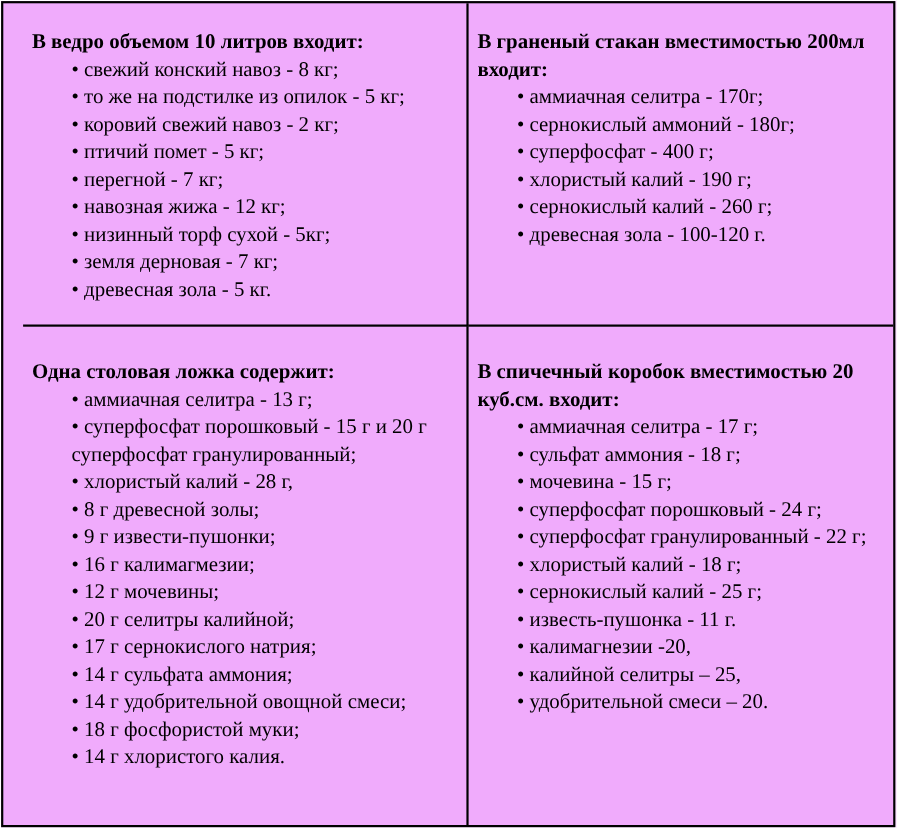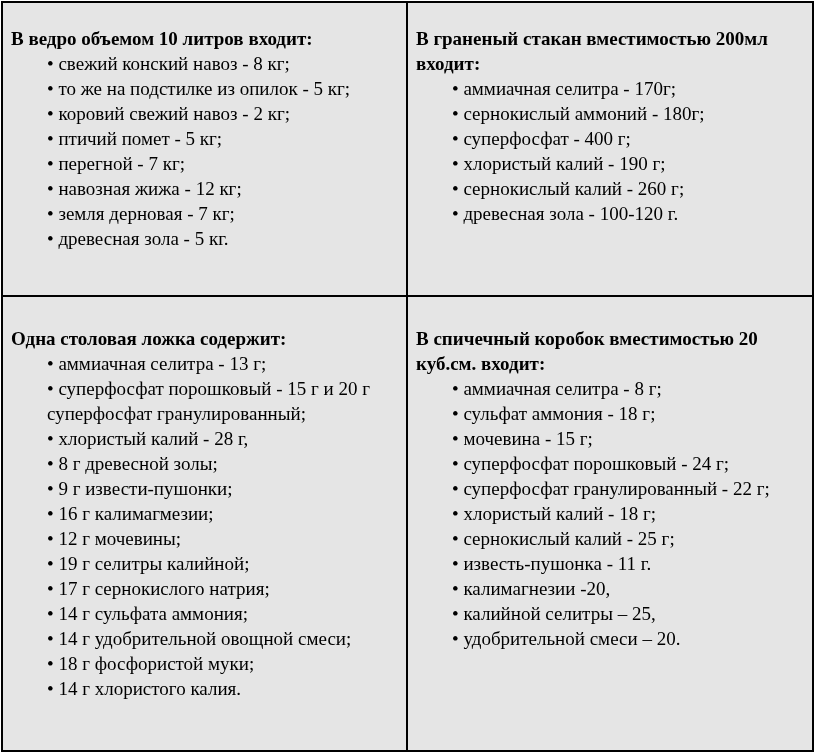--- a/index.html
+++ b/index.html
@@ -14,25 +14,26 @@
   }
   .grid {
     box-sizing: border-box;
     width: 813px;
     height: 751px;
     margin: 1px;
     border: 2px solid #000000;
     display: grid;
     grid-template-columns: 405px 1fr;
     grid-template-rows: 294px 1fr;
-    background: #e5e5e5;
+    background: #f0abfc;
     color: #000000;
     font-family: "Liberation Serif", "DejaVu Serif", serif;
     font-size: 19px;
     line-height: 25px;
+    padding-left: 18px;
   }
   .cell {
     box-sizing: border-box;
     padding: 23px 6px 6px 8px;
     overflow: hidden;
   }
   .cell-tl, .cell-bl { border-right: 2px solid #000000; }
   .cell-tl, .cell-tr { border-bottom: 2px solid #000000; }
   .cell-bl, .cell-br { padding-top: 29px; }
   .heading {
@@ -53,20 +54,21 @@
 
   <div class="cell cell-tl">
     <div class="heading">В ведро объемом 10 литров входит:</div>
     <div class="items">
         <div class="item"><span class="bullet">• </span><span>свежий конский навоз - 8 кг;</span></div>
         <div class="item"><span class="bullet">• </span><span>то же на подстилке из опилок - 5 кг;</span></div>
         <div class="item"><span class="bullet">• </span><span>коровий свежий навоз - 2 кг;</span></div>
         <div class="item"><span class="bullet">• </span><span>птичий помет - 5 кг;</span></div>
         <div class="item"><span class="bullet">• </span><span>перегной - 7 кг;</span></div>
         <div class="item"><span class="bullet">• </span><span>навозная жижа - 12 кг;</span></div>
+        <div class="item"><span class="bullet">• </span><span>низинный торф сухой - 5кг;</span></div>
         <div class="item"><span class="bullet">• </span><span>земля дерновая - 7 кг;</span></div>
         <div class="item"><span class="bullet">• </span><span>древесная зола - 5 кг.</span></div>
       </div>
   </div>
 
   <div class="cell cell-tr">
     <div class="heading">В граненый стакан вместимостью 200мл входит:</div>
     <div class="items">
         <div class="item"><span class="bullet">• </span><span>аммиачная селитра - 170г;</span></div>
         <div class="item"><span class="bullet">• </span><span>сернокислый аммоний - 180г;</span></div>
@@ -80,33 +82,33 @@
   <div class="cell cell-bl">
     <div class="heading">Одна столовая ложка содержит:</div>
     <div class="items">
         <div class="item"><span class="bullet">• </span><span>аммиачная селитра - 13 г;</span></div>
         <div class="item"><span class="bullet">• </span><span>суперфосфат порошковый - 15 г и 20 г суперфосфат гранулированный;</span></div>
         <div class="item"><span class="bullet">• </span><span>хлористый калий - 28 г,</span></div>
         <div class="item"><span class="bullet">• </span><span>8 г древесной золы;</span></div>
         <div class="item"><span class="bullet">• </span><span>9 г извести-пушонки;</span></div>
         <div class="item"><span class="bullet">• </span><span>16 г калимагмезии;</span></div>
         <div class="item"><span class="bullet">• </span><span>12 г мочевины;</span></div>
-        <div class="item"><span class="bullet">• </span><span>19 г селитры калийной;</span></div>
+        <div class="item"><span class="bullet">• </span><span>20 г селитры калийной;</span></div>
         <div class="item"><span class="bullet">• </span><span>17 г сернокислого натрия;</span></div>
         <div class="item"><span class="bullet">• </span><span>14 г сульфата аммония;</span></div>
         <div class="item"><span class="bullet">• </span><span>14 г удобрительной овощной смеси;</span></div>
         <div class="item"><span class="bullet">• </span><span>18 г фосфористой муки;</span></div>
         <div class="item"><span class="bullet">• </span><span>14 г хлористого калия.</span></div>
       </div>
   </div>
 
   <div class="cell cell-br">
     <div class="heading">В спичечный коробок вместимостью 20 куб.см. входит:</div>
     <div class="items">
-        <div class="item"><span class="bullet">• </span><span>аммиачная селитра - 8 г;</span></div>
+        <div class="item"><span class="bullet">• </span><span>аммиачная селитра - 17 г;</span></div>
         <div class="item"><span class="bullet">• </span><span>сульфат аммония - 18 г;</span></div>
         <div class="item"><span class="bullet">• </span><span>мочевина - 15 г;</span></div>
         <div class="item"><span class="bullet">• </span><span>суперфосфат порошковый - 24 г;</span></div>
         <div class="item"><span class="bullet">• </span><span>суперфосфат гранулированный - 22 г;</span></div>
         <div class="item"><span class="bullet">• </span><span>хлористый калий - 18 г;</span></div>
         <div class="item"><span class="bullet">• </span><span>сернокислый калий - 25 г;</span></div>
         <div class="item"><span class="bullet">• </span><span>известь-пушонка - 11 г.</span></div>
         <div class="item"><span class="bullet">• </span><span>калимагнезии -20,</span></div>
         <div class="item"><span class="bullet">• </span><span>калийной селитры – 25,</span></div>
         <div class="item"><span class="bullet">• </span><span>удобрительной смеси – 20.</span></div>

